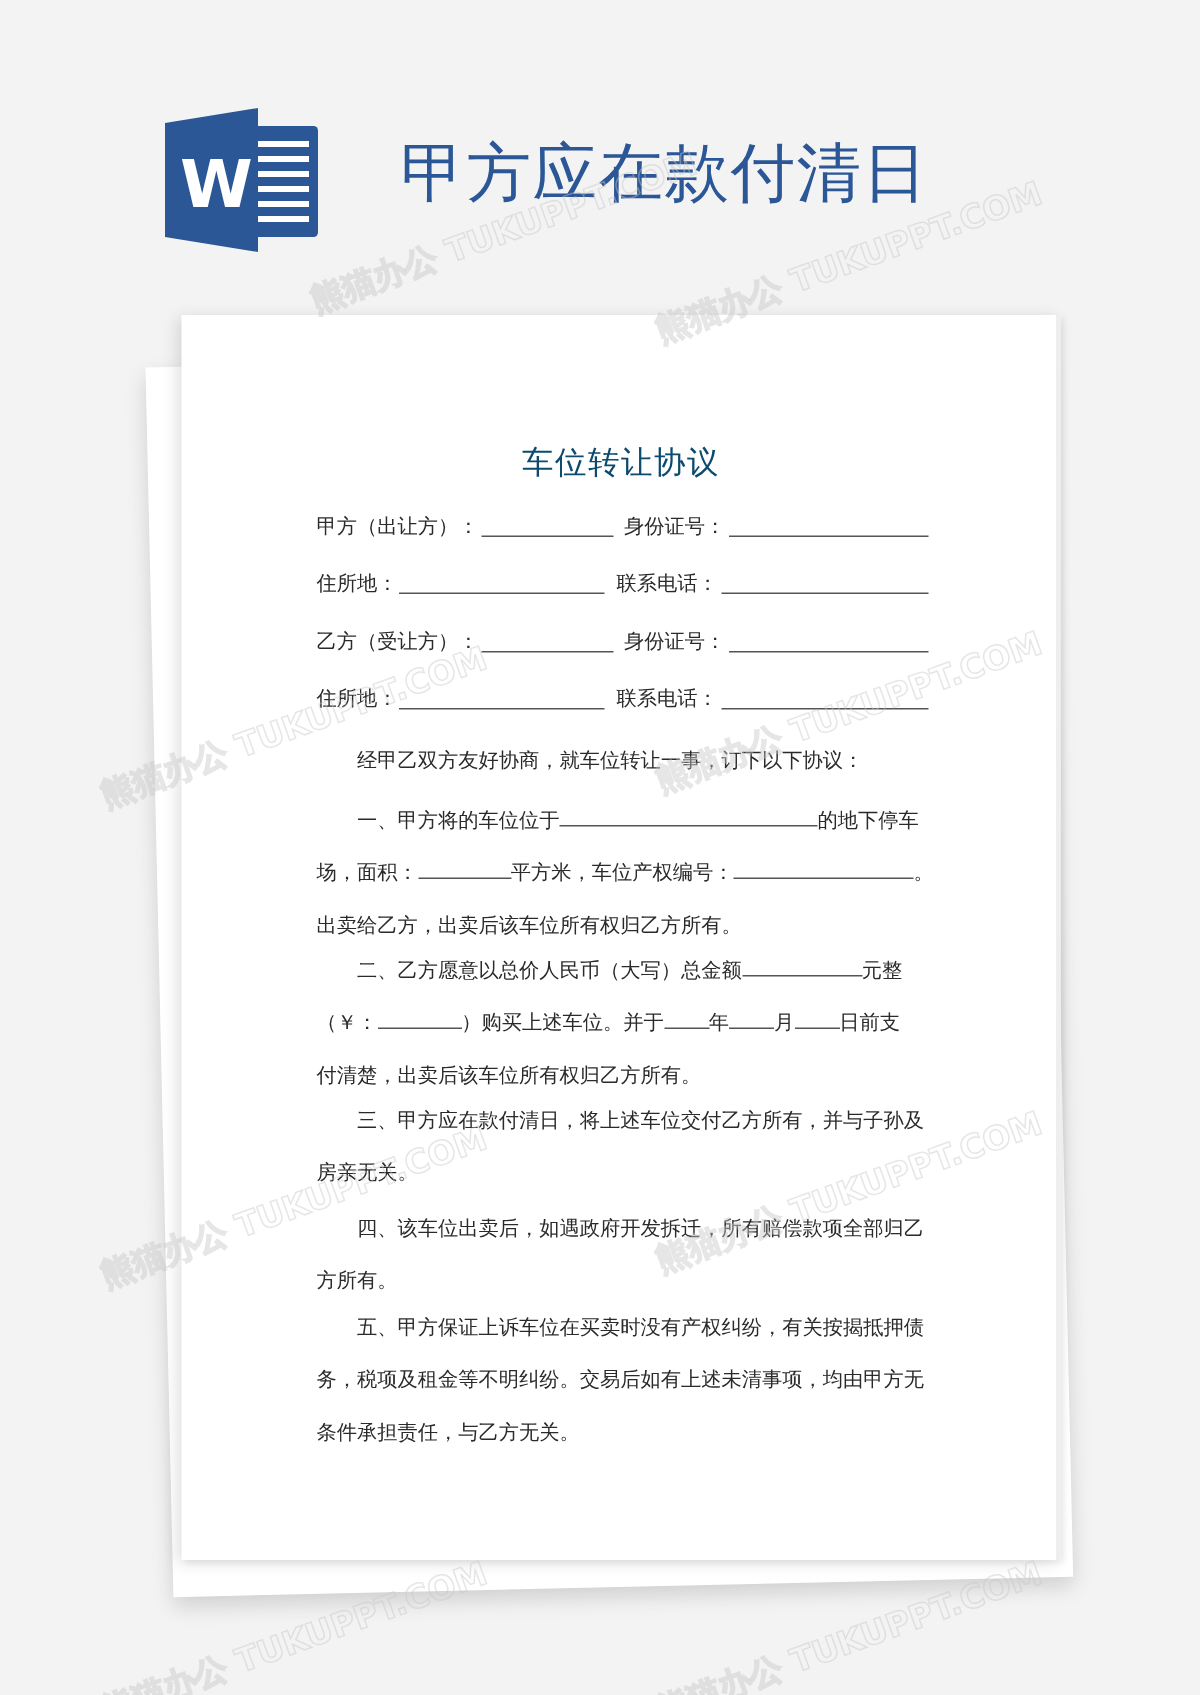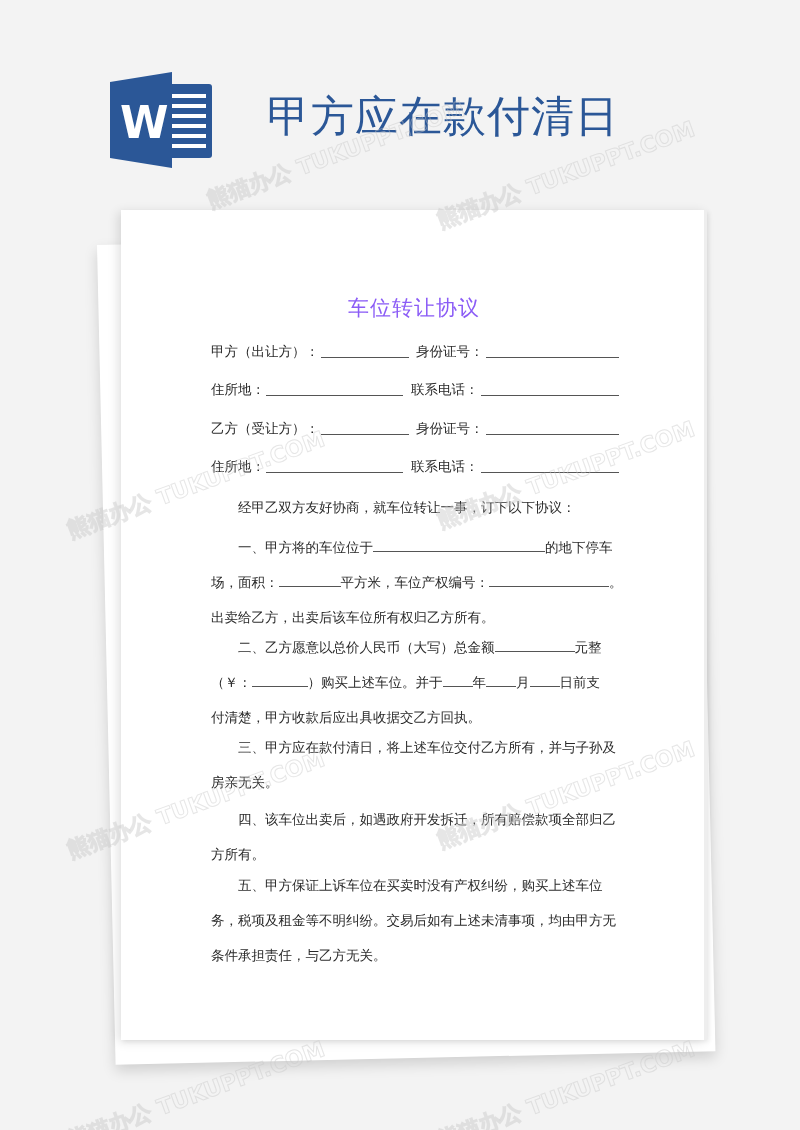--- a/index.html
+++ b/index.html
@@ -25,21 +25,21 @@
     }
     .front-page {
       position:absolute; left:121px; top:210px; width:586px; height:830px;
       background:#fff;
       box-shadow:-3px 2px 10px rgba(0,0,0,0.12), 2px 2px 4px rgba(0,0,0,0.06);
       border-right:3px solid #eeeeee;
       box-sizing:border-box;
     }
     .doc-title {
       position:absolute; left:0; width:586px; top:84px; text-align:center;
-      font-size:21px; letter-spacing:1px; color:#8b5cf6;
+      font-size:21px; letter-spacing:1px; color:#0c4a6e;
     }
     .field-row {
       position:absolute; left:90px; height:22px; font-size:13.5px; line-height:22px;
       white-space:nowrap;
     }
     .field-row span { position:absolute; top:0; }
     .uline { position:absolute; height:0; border-bottom:1.6px solid #555; top:17px; }
     .para {
       position:absolute; left:90px; width:410px; font-size:13.5px; line-height:35px;
     }
@@ -119,35 +119,35 @@
     <div class="line">出卖给乙方，出卖后该车位所有权归乙方所有。</div>
   </div>
 
   <div class="para" style="top:420px;">
     <div class="line indent">
       <span>二、乙方愿意以总价人民币（大写）总金额</span><span class="inline-uline" style="width:80px;"></span><span>元整</span>
     </div>
     <div class="line">
       <span>（￥：</span><span class="inline-uline" style="width:56px;"></span><span>）购买上述车位。并于</span><span class="inline-uline" style="width:30px;"></span><span>年</span><span class="inline-uline" style="width:30px;"></span><span>月</span><span class="inline-uline" style="width:30px;"></span><span>日前支</span>
     </div>
-    <div class="line">付清楚，甲方收款后应出具收据交乙方回执。</div>
+    <div class="line">付清楚，出卖后该车位所有权归乙方所有。</div>
   </div>
 
   <div class="para" style="top:520px;">
     <div class="line indent">三、甲方应在款付清日，将上述车位交付乙方所有，并与子孙及</div>
     <div class="line">房亲无关。</div>
   </div>
 
   <div class="para" style="top:592px;">
     <div class="line indent">四、该车位出卖后，如遇政府开发拆迁，所有赔偿款项全部归乙</div>
     <div class="line">方所有。</div>
   </div>
 
   <div class="para" style="top:658px;">
-    <div class="line indent">五、甲方保证上诉车位在买卖时没有产权纠纷，购买上述车位</div>
+    <div class="line indent">五、甲方保证上诉车位在买卖时没有产权纠纷，有关按揭抵押债</div>
     <div class="line">务，税项及租金等不明纠纷。交易后如有上述未清事项，均由甲方无</div>
     <div class="line">条件承担责任，与乙方无关。</div>
   </div>
 </div>
 
 <div class="watermark" style="left:200px;top:140px;">熊猫办公 TUKUPPT.COM</div>
 <div class="watermark" style="left:430px;top:160px;">熊猫办公 TUKUPPT.COM</div>
 <div class="watermark" style="left:60px;top:470px;">熊猫办公 TUKUPPT.COM</div>
 <div class="watermark" style="left:430px;top:460px;">熊猫办公 TUKUPPT.COM</div>
 <div class="watermark" style="left:60px;top:790px;">熊猫办公 TUKUPPT.COM</div>

